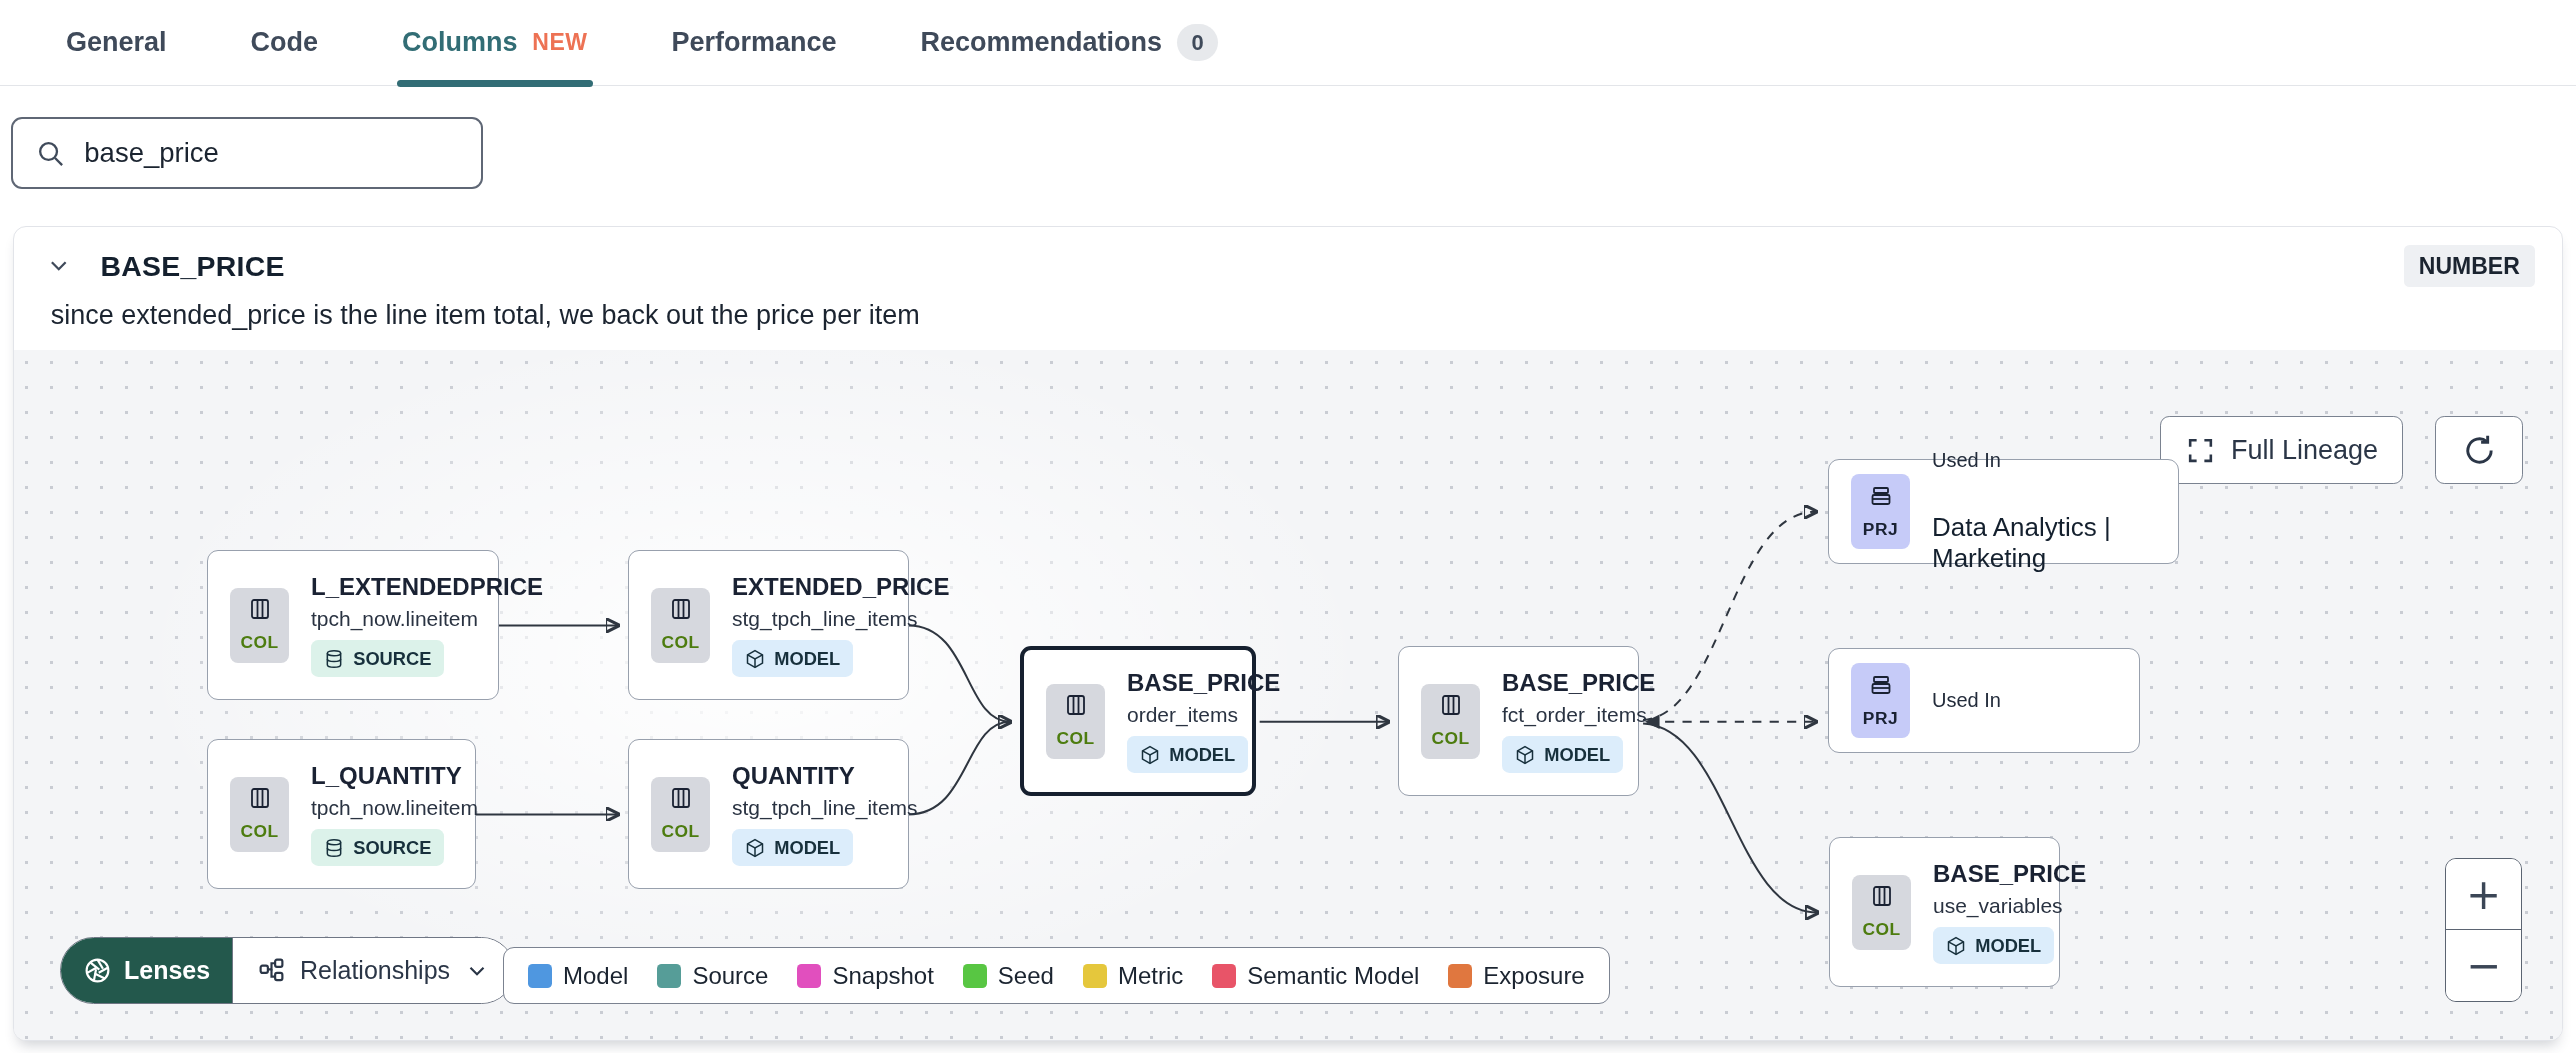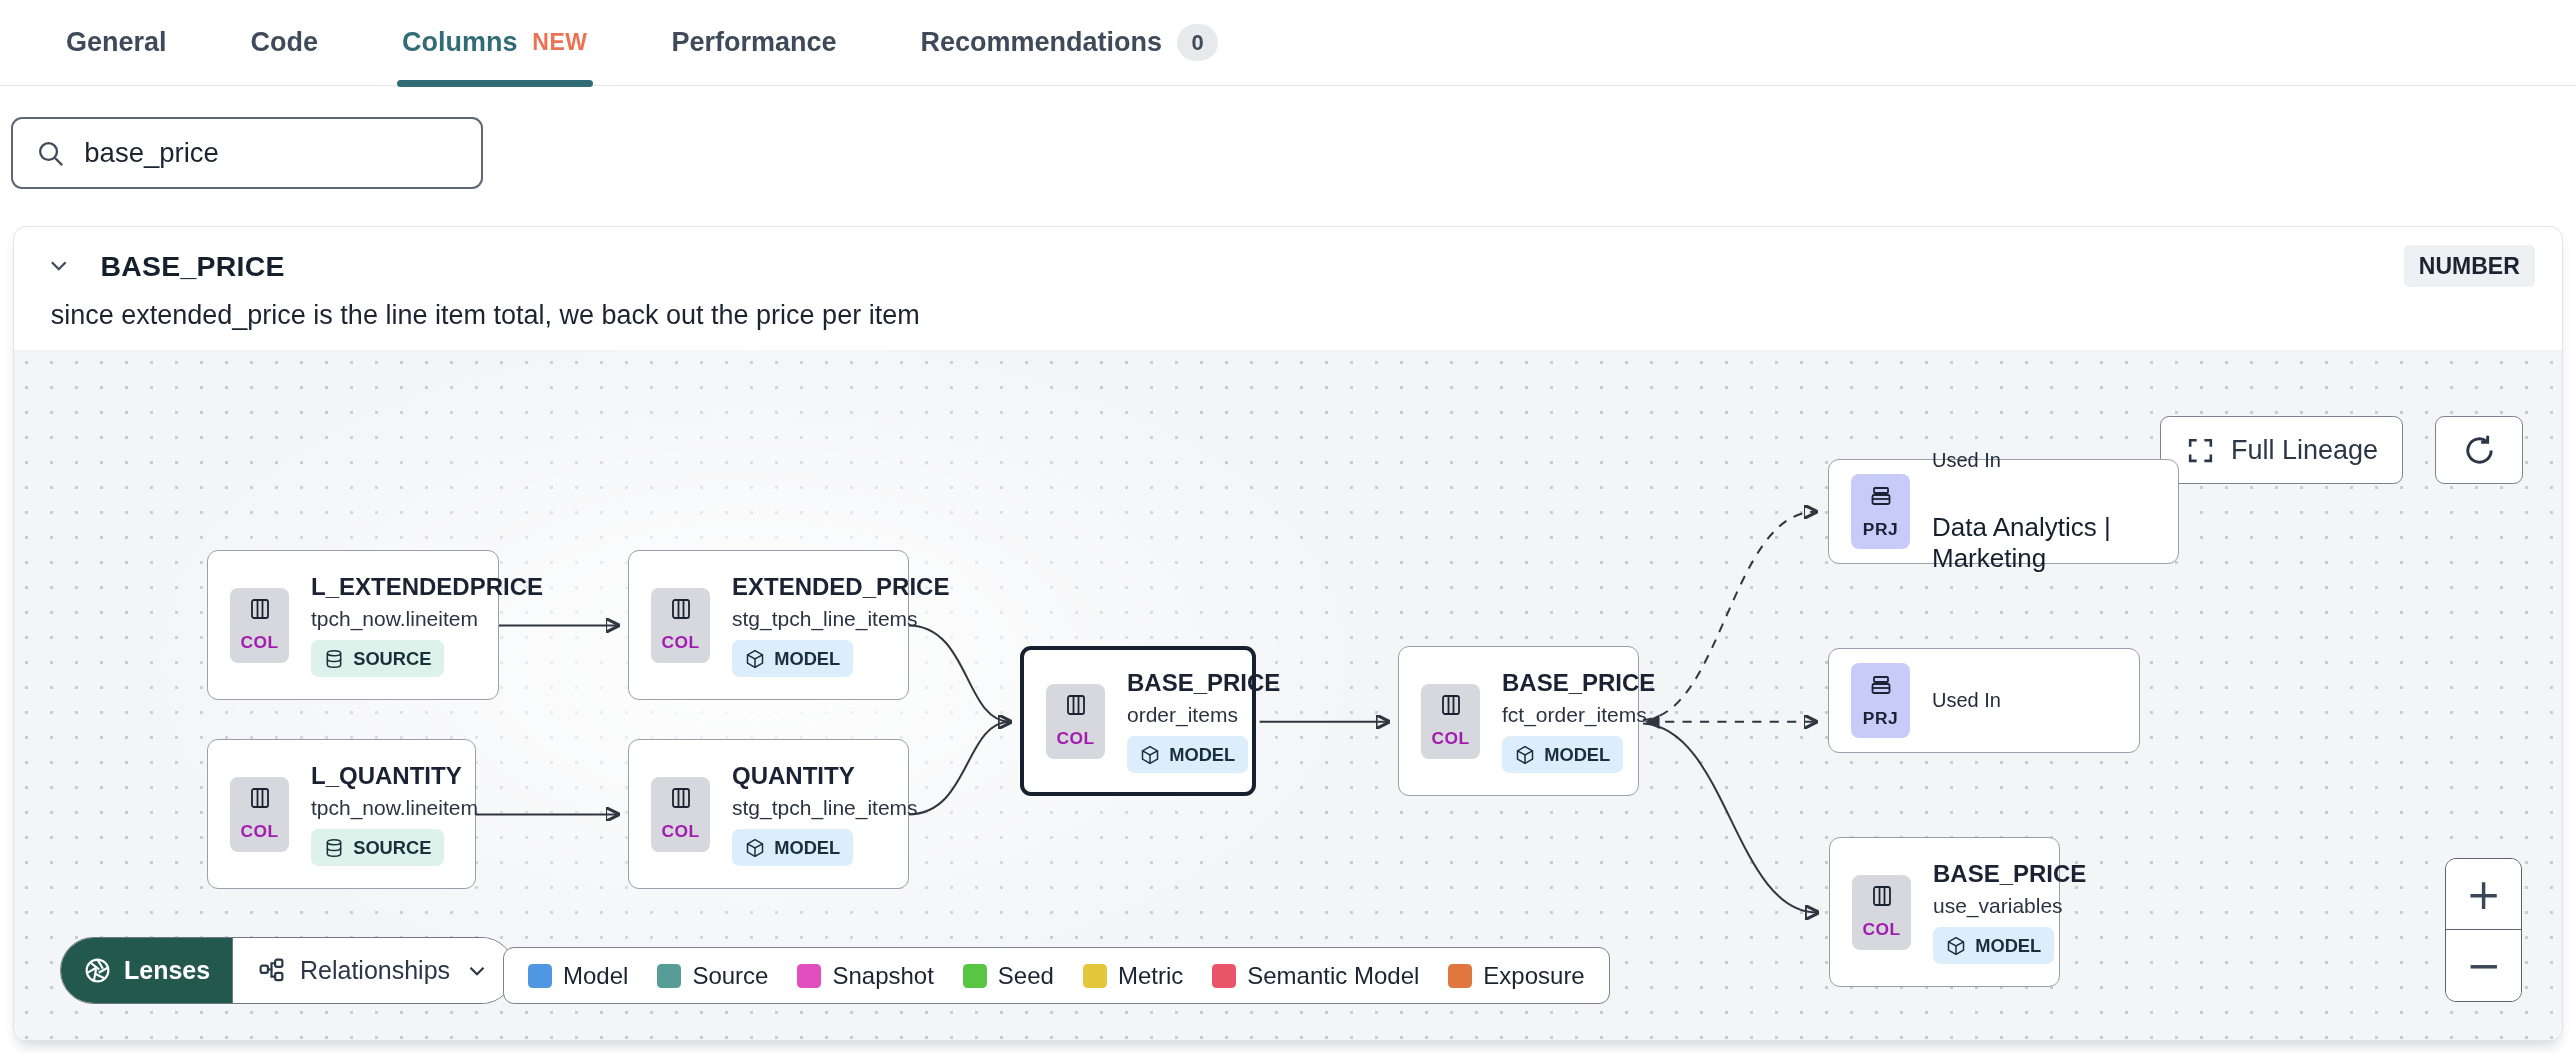--- a/index.html
+++ b/index.html
@@ -49,21 +49,21 @@
   .edges { position:absolute; inset:0; }
   .edges path { fill:none; stroke:#2f3640; stroke-width:2.2px; }
   .edges path.dashed { stroke-dasharray:10 9; }
 
   
   .node { position:absolute; background:#fff; border:1.8px solid #98a0ad; border-radius:11px;
          display:flex; align-items:center; gap:22px; padding:0 22px; cursor:pointer; }
   .node.selected { border:4.1px solid #16202f; }
   .chip { flex:none; width:59px; height:75px; border-radius:8px; display:flex; flex-direction:column;
          align-items:center; justify-content:center; gap:11px; }
-  .chip.col { background:#d6d8de; color:#a21caf; }
+  .chip.col { background:#d6d8de; color:#4d7c0f; }
   .chip.prj { background:#c6cbf8; color:#1a2233; }
   .chip .chip-label { font-size:17.4px; font-weight:700; letter-spacing:0.5px; }
   .node-col { display:flex; flex-direction:column; align-items:flex-start; gap:6.4px; }
   .node-title { font-size:24px; font-weight:600; color:#1a2233; }
   .node-sub { font-size:21px; color:#2a3342; }
   .nbadge { display:inline-flex; align-items:center; gap:9.2px; border-radius:7.3px;
          padding:7.3px 13px; font-size:18.3px; font-weight:600; color:#17303c; margin-top:2.8px; }
   .nbadge.source { background:#dcf2ea; }
   .nbadge.model { background:#dcedfb; }
   .usedin-label { font-size:20px; color:#232c3b; }

